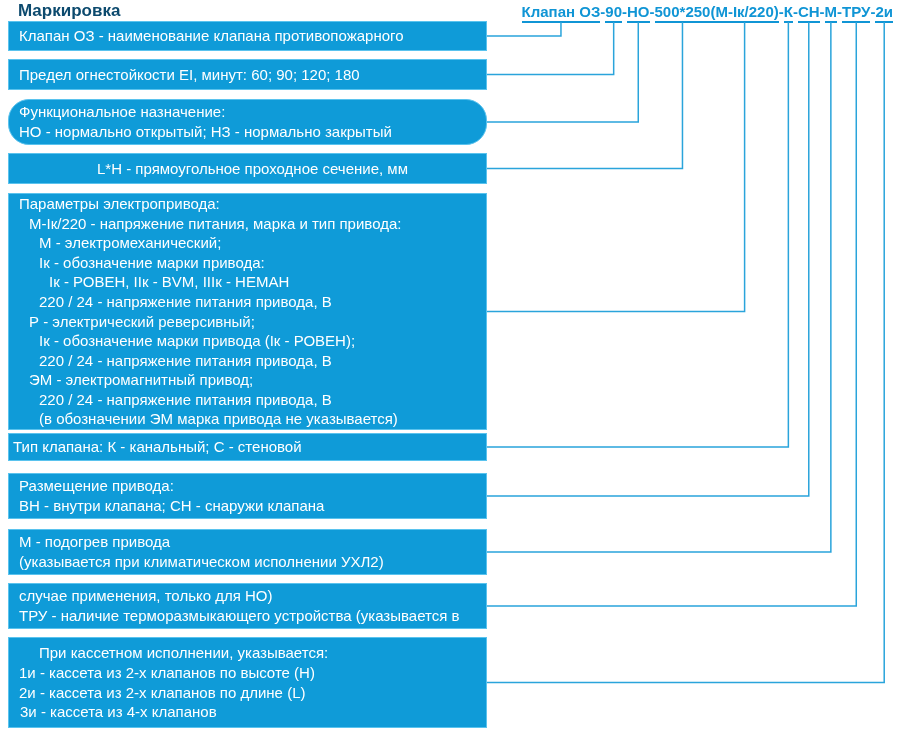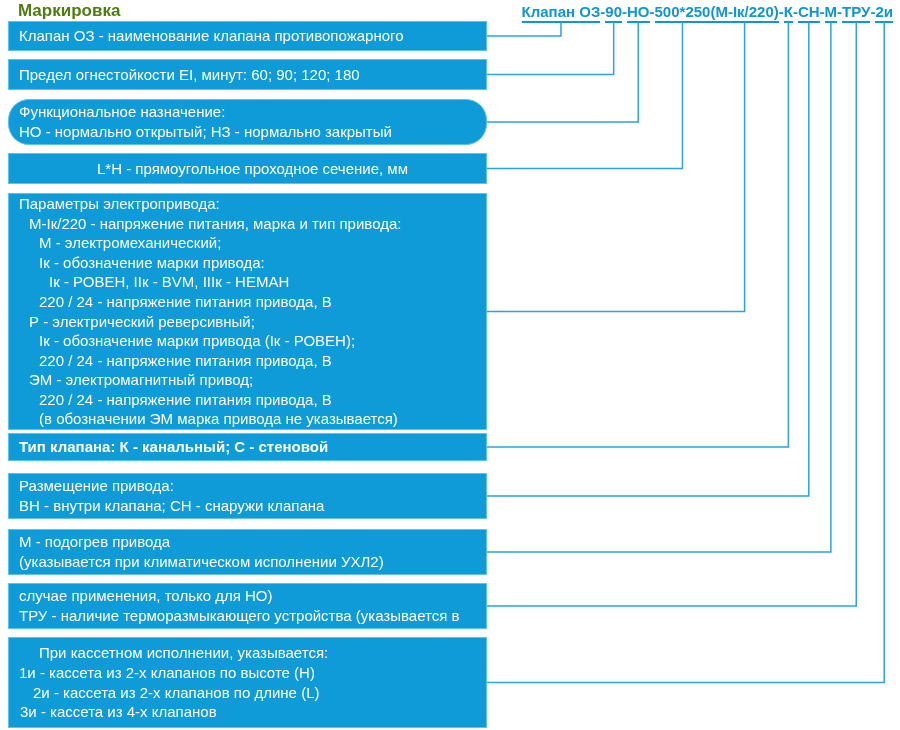--- a/index.html
+++ b/index.html
@@ -2,21 +2,21 @@
 <html><head>
 <meta charset="utf-8">
 <style>
   html,body{margin:0;padding:0;background:#ffffff;}
   #stage{
     position:relative;width:900px;height:730px;background:#ffffff;
     font-family:"Liberation Sans",sans-serif;overflow:hidden;
   }
   .title{
     position:absolute;left:18px;top:1px;
-    font-size:17px;font-weight:bold;color:#4d7c0f;
+    font-size:17px;font-weight:bold;color:#0c4a6e;
   }
   #formula{
     position:absolute;top:3px;right:7px;
     font-size:15px;font-weight:bold;color:#1095d5;
     white-space:nowrap;
   }
   #formula .seg{display:inline-block;}
   #formula .u{border-bottom:2px solid #1095d5;padding-bottom:1px;}
   .box{
     position:absolute;left:8px;width:479px;box-sizing:border-box;
@@ -55,38 +55,38 @@
         <div class="line" style="padding-left: 40px;">Iк - РОВЕН, IIк - BVM, IIIк - НЕМАН</div>
         <div class="line" style="padding-left: 30px;">220 / 24 - напряжение питания привода, В</div>
         <div class="line" style="padding-left: 20px;">Р - электрический реверсивный;</div>
         <div class="line" style="padding-left: 30px;">Iк - обозначение марки привода (Iк - РОВЕН);</div>
         <div class="line" style="padding-left: 30px;">220 / 24 - напряжение питания привода, В</div>
         <div class="line" style="padding-left: 20px;">ЭМ - электромагнитный привод;</div>
         <div class="line" style="padding-left: 30px;">220 / 24 - напряжение питания привода, В</div>
         <div class="line" style="padding-left: 30px;">(в обозначении ЭМ марка привода не указывается)</div>
       </div>
       <div class="box" style="top: 433px; height: 28px;">
-        <div class="line" style="padding-left: 10px; font-weight: bold;">Тип клапана: К - канальный; С - стеновой</div>
+        <div class="line" style="padding-left: 4px;">Тип клапана: К - канальный; С - стеновой</div>
       </div>
       <div class="box" style="top: 473px; height: 46px;">
         <div class="line" style="padding-left: 10px;">Размещение привода:</div>
         <div class="line" style="padding-left: 10px;">ВН - внутри клапана; СН - снаружи клапана</div>
       </div>
       <div class="box" style="top: 529px; height: 46px;">
         <div class="line" style="padding-left: 10px;">М - подогрев привода</div>
         <div class="line" style="padding-left: 10px;">(указывается при климатическом исполнении УХЛ2)</div>
       </div>
       <div class="box" style="top: 583px; height: 46px;">
         <div class="line" style="padding-left: 10px;">случае применения, только для НО)</div>
         <div class="line" style="padding-left: 10px;">ТРУ - наличие терморазмыкающего устройства (указывается в</div>
       </div>
       <div class="box" style="top: 637px; height: 91px;">
         <div class="line" style="padding-left: 10px; margin-left: 20px;">При кассетном исполнении, указывается:</div>
         <div class="line" style="padding-left: 10px;">1и - кассета из 2-х клапанов по высоте (Н)</div>
-        <div class="line" style="padding-left: 24px;">2и - кассета из 2-х клапанов по длине (L)</div>
+        <div class="line" style="padding-left: 10px;">2и - кассета из 2-х клапанов по длине (L)</div>
         <div class="line" style=" margin-left: 11px;">3и - кассета из 4-х клапанов</div>
       </div>
     </div>
   <svg id="connectors" width="900" height="730">
       <polyline points="487,36 560.9609375,36 560.9609375,22" fill="none" stroke="#2aa4db" stroke-width="1.5"></polyline>
       <polyline points="487,74.5 613.671875,74.5 613.671875,22" fill="none" stroke="#2aa4db" stroke-width="1.5"></polyline>
       <polyline points="487,122 638.265625,122 638.265625,22" fill="none" stroke="#2aa4db" stroke-width="1.5"></polyline>
       <polyline points="487,168.5 682.46875,168.5 682.46875,22" fill="none" stroke="#2aa4db" stroke-width="1.5"></polyline>
       <polyline points="487,311.5 744.6015625,311.5 744.6015625,22" fill="none" stroke="#2aa4db" stroke-width="1.5"></polyline>
       <polyline points="487,447 788.359375,447 788.359375,22" fill="none" stroke="#2aa4db" stroke-width="1.5"></polyline>

